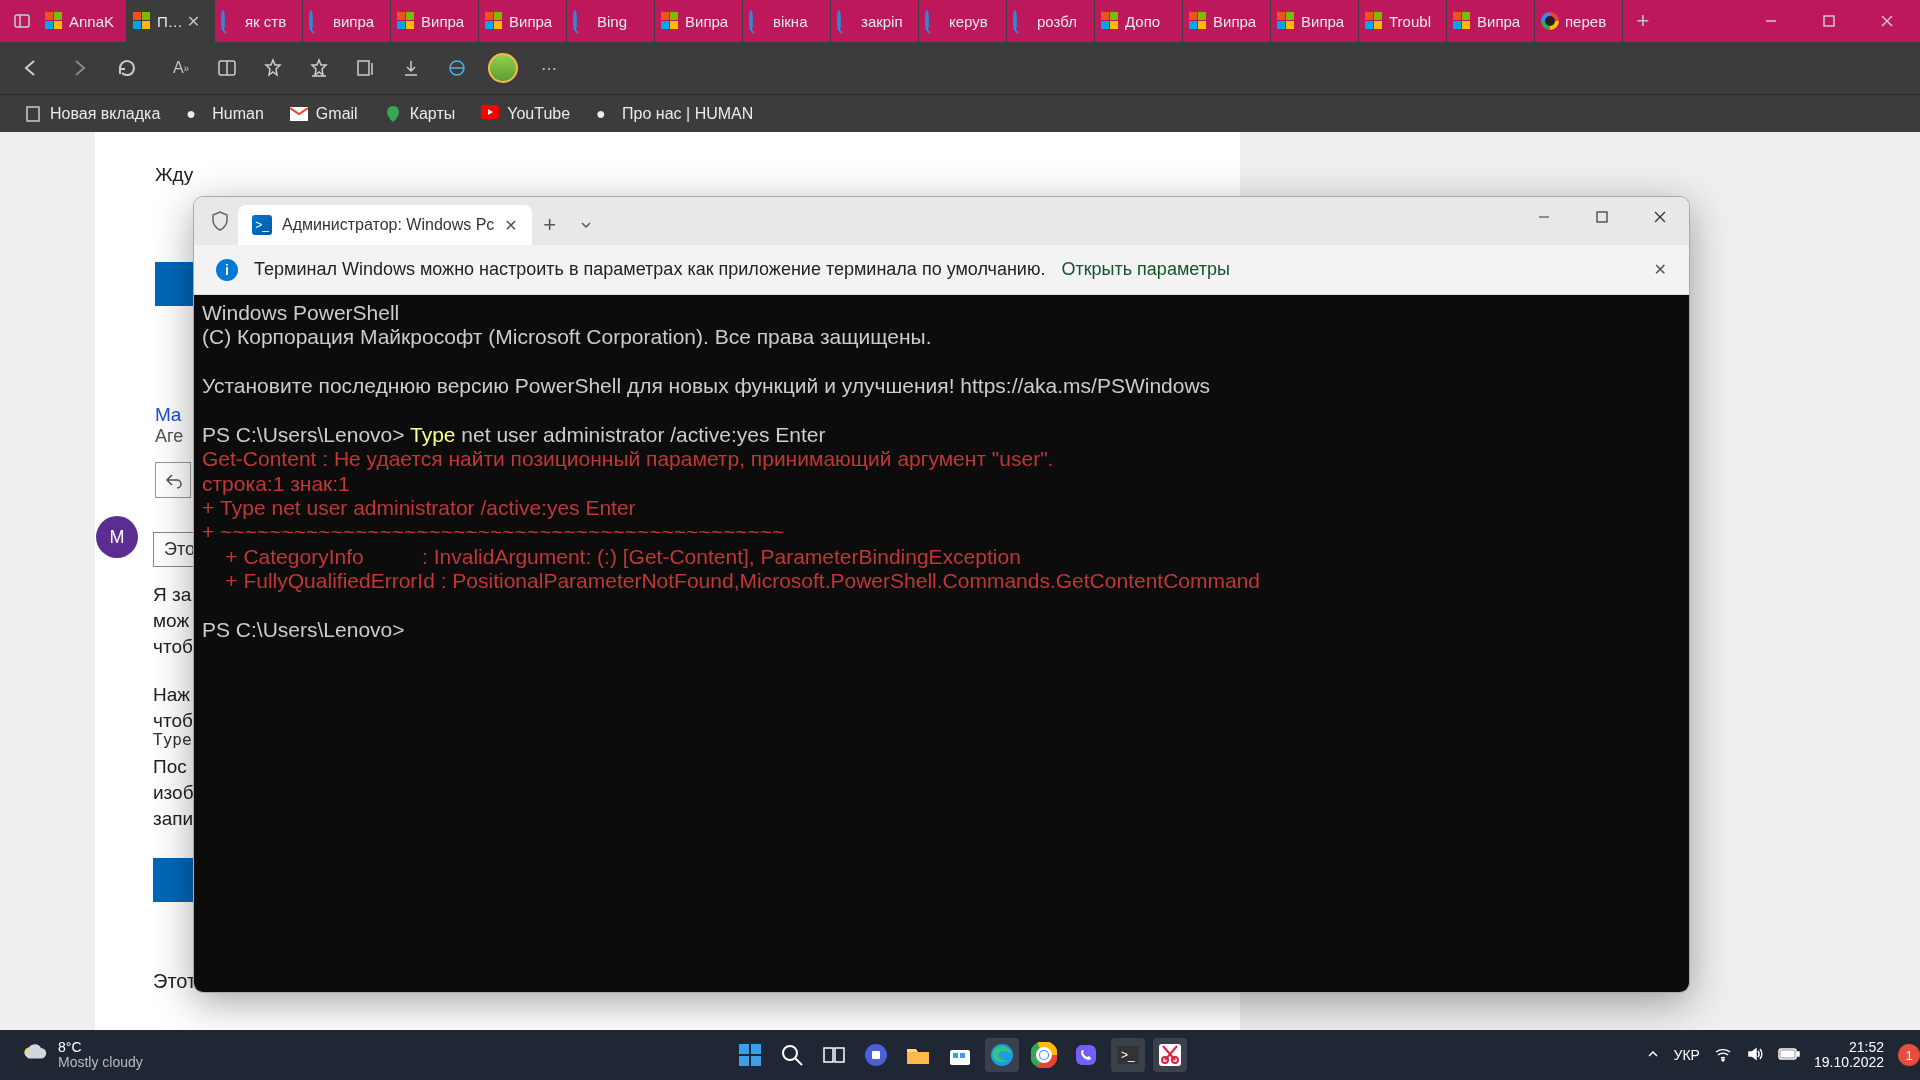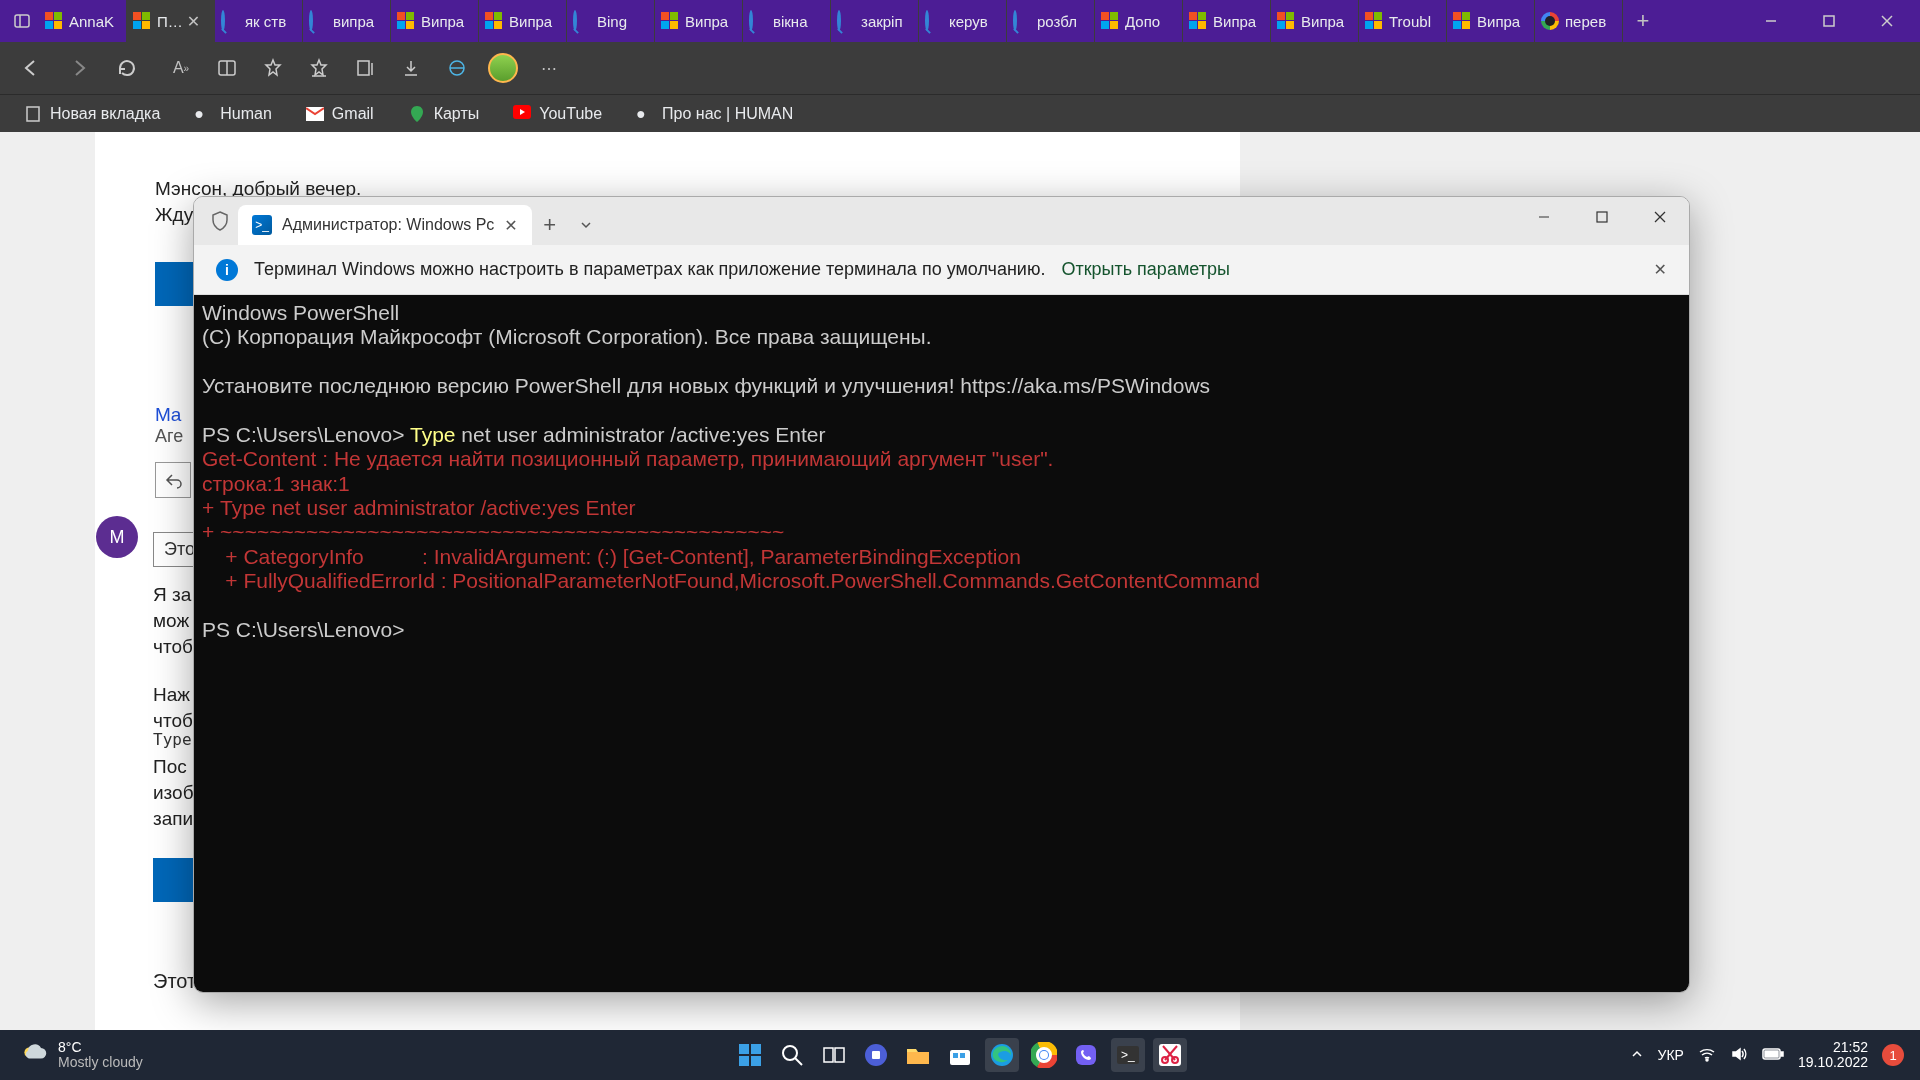--- a/index.html
+++ b/index.html
@@ -1,36 +1,36 @@
 <!DOCTYPE html>
 <html><head>
 <meta charset="utf-8">
 <style>
 * { margin: 0; padding: 0; box-sizing: border-box; font-family: "Segoe UI", Arial, sans-serif; }
 body { width: 1920px; height: 1080px; background: #2b2b2b; overflow: hidden; position: relative; }
 
 
-.browser-top { height: 42px; background: #4c1d95; display: flex; align-items: center; padding: 0 4px; color: #e8eaed; font-size: 15px; }
+.browser-top { height: 42px; background: #be185d; display: flex; align-items: center; padding: 0 4px; color: #e8eaed; font-size: 15px; }
 .tab-btn { width: 35px; height: 42px; display:flex; align-items:center; justify-content:center; color:#c2c2c2;}
 .tab { display: flex; align-items: center; padding: 0 6px; height: 42px; min-width: 88px; max-width: 88px; overflow: hidden; white-space: nowrap; border-right: 1px solid #3c3c3c; font-size: 15px;}
 .tab.active { background: #3c3c3c; }
 .tab .favicon { width: 18px; height: 18px; margin-right: 6px; flex-shrink: 0; }
 .tab-close { margin-left: 4px; color:#c2c2c2; font-size:16px; flex-shrink:0;}
 .new-tab { width: 40px; text-align:center; color:#c2c2c2; font-size: 22px; }
 .win-controls { margin-left: auto; display:flex; }
 .win-btn { width: 58px; height: 42px; display:flex; align-items:center; justify-content:center; color:#c2c2c2; }
 
 .addr-bar { height: 52px; background: #3c3c3c; display: flex; align-items: center; padding: 0 10px; gap: 6px; color: #e8eaed; }
 .nav-btn { width: 42px; height:42px; display:flex; align-items:center; justify-content:center; color:#c2c2c2; border-radius:4px;}
 .url-box { flex: 0 0 auto; width: 1290px; height: 40px; background: #2b2b2b; border-radius: 20px; display: flex; align-items:center; padding: 0 16px; color: #bdbdbd; font-size: 17px; gap:12px;}
 .url-box .lock { color:#c2c2c2;}
 .addr-actions { display:flex; align-items:center; gap:4px; margin-left: 6px;}
 .addr-ico { width: 42px; height:42px; display:flex; align-items:center; justify-content:center; color:#c2c2c2;}
 .avatar { width:30px; height:30px; border-radius:50%; background:linear-gradient(#8fd14f,#5a9e2d); border:2px solid #ffb74d;}
-.bookmarks { height: 38px; background: #3c3c3c; border-top:1px solid #2b2b2b; display:flex; align-items:center; padding: 0 14px; gap: 14px; color:#e8eaed; font-size: 16px;}
+.bookmarks { height: 38px; background: #3c3c3c; border-top:1px solid #2b2b2b; display:flex; align-items:center; padding: 0 14px; gap: 6px; color:#e8eaed; font-size: 16px;}
 .bm { display:flex; align-items:center; gap:8px; padding: 4px 10px; border-radius:4px;}
 .bm-ico { width:18px; height:18px;}
 
 
 .page { position:absolute; left:0; right:0; top:132px; bottom:50px; background:#efefef; overflow:hidden;}
 .page-card { position:absolute; left:95px; top:0; width:1145px; background:#fff; padding: 30px 60px; height:100%;}
 .page-text { color:#222; font-size: 19px; line-height: 1.35;}
 .user-avatar { position:absolute; left:96px; top:384px; width:42px; height:42px; border-radius:50%; background:#5c2d91; color:#fff; display:flex; align-items:center; justify-content:center; font-size:18px; font-weight:500;}
 .blue-link { color:#1d4ed8; font-size:19px;}
 .feedback { font-size:20px; color:#222;}
@@ -60,21 +60,21 @@
 
 
 .taskbar { position:absolute; left:0; right:0; bottom:0; height:50px; background:#1f2735; display:flex; align-items:center; color:#fff; font-size:14px;}
 .weather { display:flex; align-items:center; gap:10px; padding-left:20px; min-width:200px;}
 .weather-ico { width:28px; height:28px;}
 .weather-txt { line-height:1.1;}
 .task-center { position:absolute; left:50%; transform:translateX(-50%); display:flex; gap:8px; align-items:center; height:50px;}
 .task-ico { width:34px; height:34px; display:flex; align-items:center; justify-content:center; border-radius:4px;}
 .task-ico.active { background: rgba(255,255,255,0.12);}
 .task-ico svg { width:26px; height:26px;}
-.tray { margin-left:auto; display:flex; align-items:center; gap:14px; padding-right:16px; height:52px;}
+.tray { margin-left:auto; display:flex; align-items:center; gap:14px; padding-right:0; height:52px;}
 .tray-txt { font-size:14px;}
 .clock { text-align:right; line-height:1.1; font-size:14px;}
 .notif-badge { width:22px; height:22px; border-radius:50%; background:#e74c3c; display:flex; align-items:center; justify-content:center; font-size:13px;}
 .favicon-search { border:2px solid #3385d6; border-radius:50%; width:14px; height:14px; position:relative;}
 .favicon-search::after { content:""; position:absolute; width:2px; height:6px; background:#3385d6; bottom:-5px; right:-2px; transform:rotate(-45deg);}
 .ms-grid { display:grid; grid-template-columns:8px 8px; grid-template-rows:8px 8px; gap:1px;}
 .ms-grid span:nth-child(1){background:#f25022;}
 .ms-grid span:nth-child(2){background:#7fba00;}
 .ms-grid span:nth-child(3){background:#00a4ef;}
 .ms-grid span:nth-child(4){background:#ffb900;}
@@ -327,21 +327,20 @@
       <span>YouTube</span>
     </div>
   <div class="bm">
       <span class="bm-ico">●</span>
       <span>Про нас | HUMAN</span>
     </div>
 </div>
 
 <div class="page">
   <div class="page-card">
-    <div class="page-text" style="margin-top:14px">Мэнсон, добрый вечер.</div>
     <div class="page-text">Жду</div>
 
     <div style="position:absolute; left:60px; top:130px; width:120px; height:44px; background:#0067b8"></div>
 
     <div style="position:absolute; left:60px; top:272px;">
       <div class="blue-link">Ma</div>
       <div style="color:#555; font-size:18px">Аге</div>
     </div>
 
     <div style="position:absolute; left:60px; top:330px; padding:8px; border:1px solid #999; display:flex; gap:6px; color:#444">

